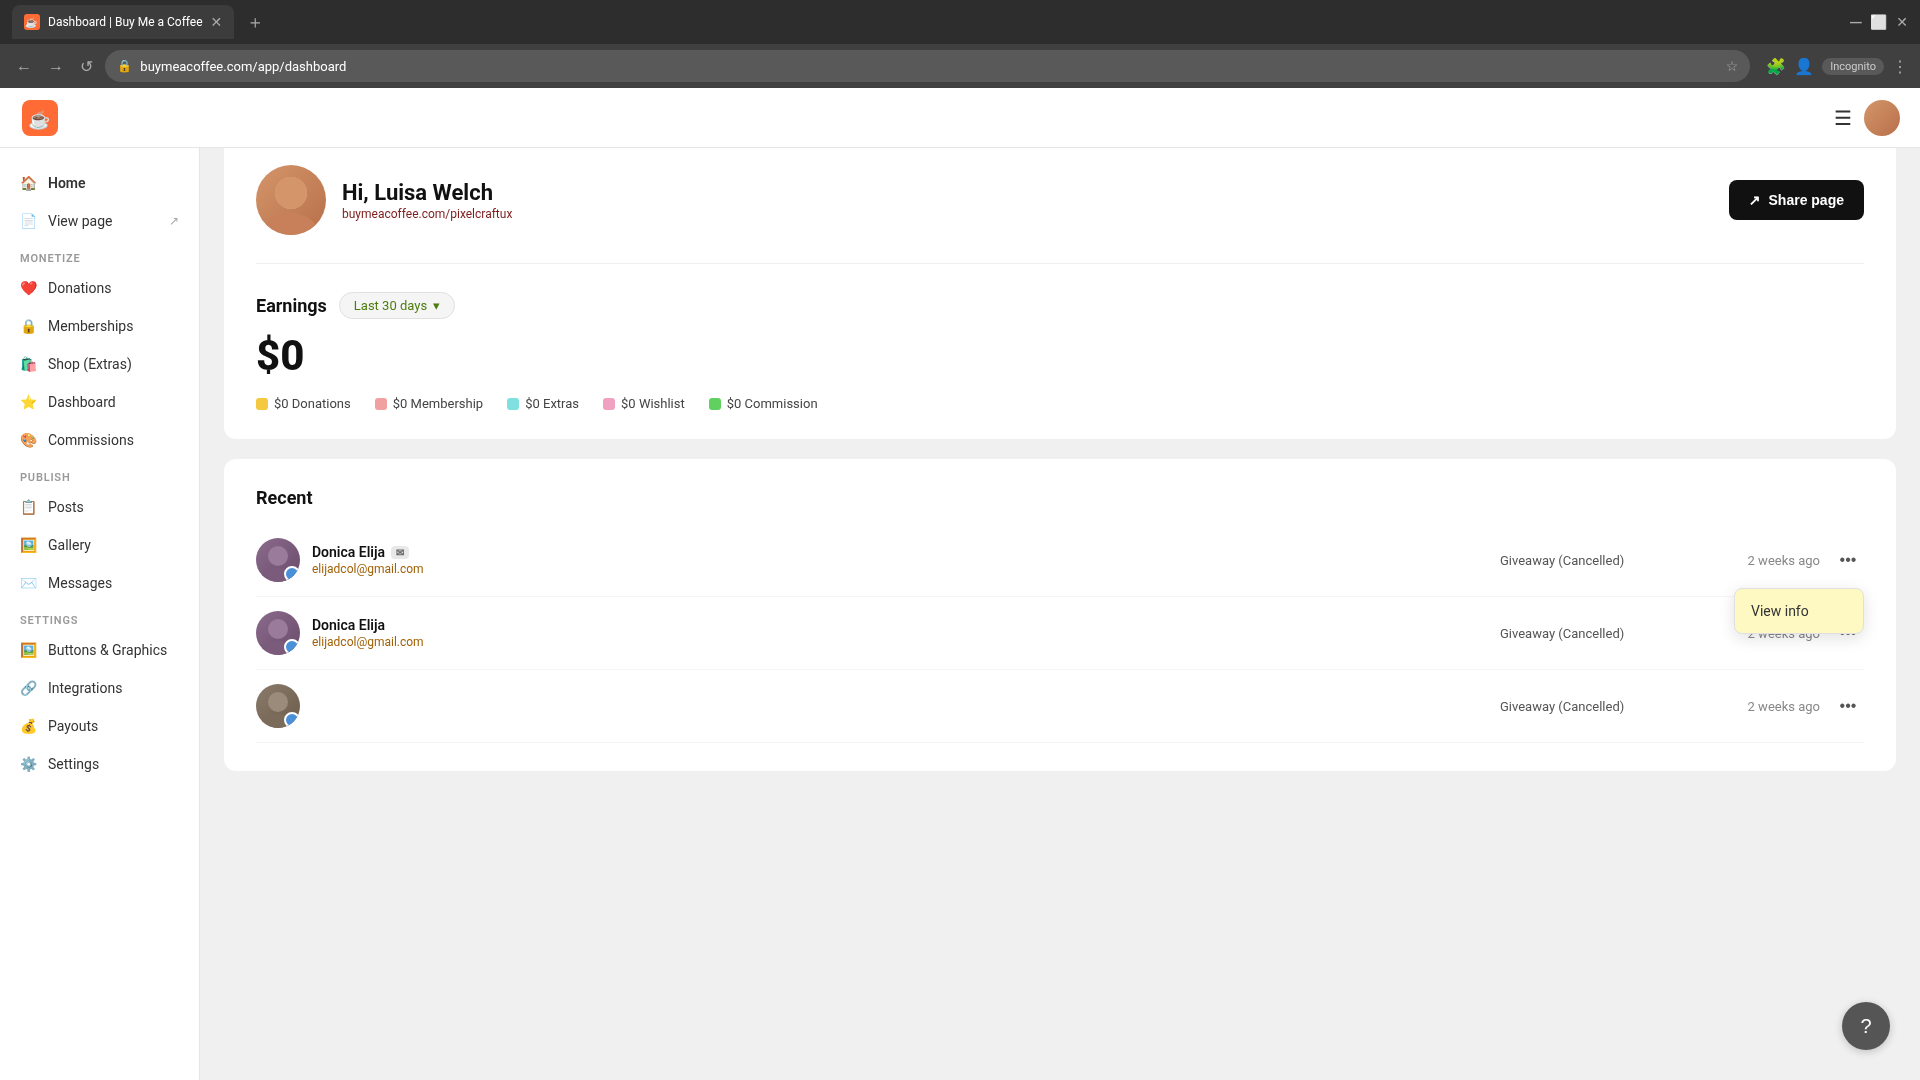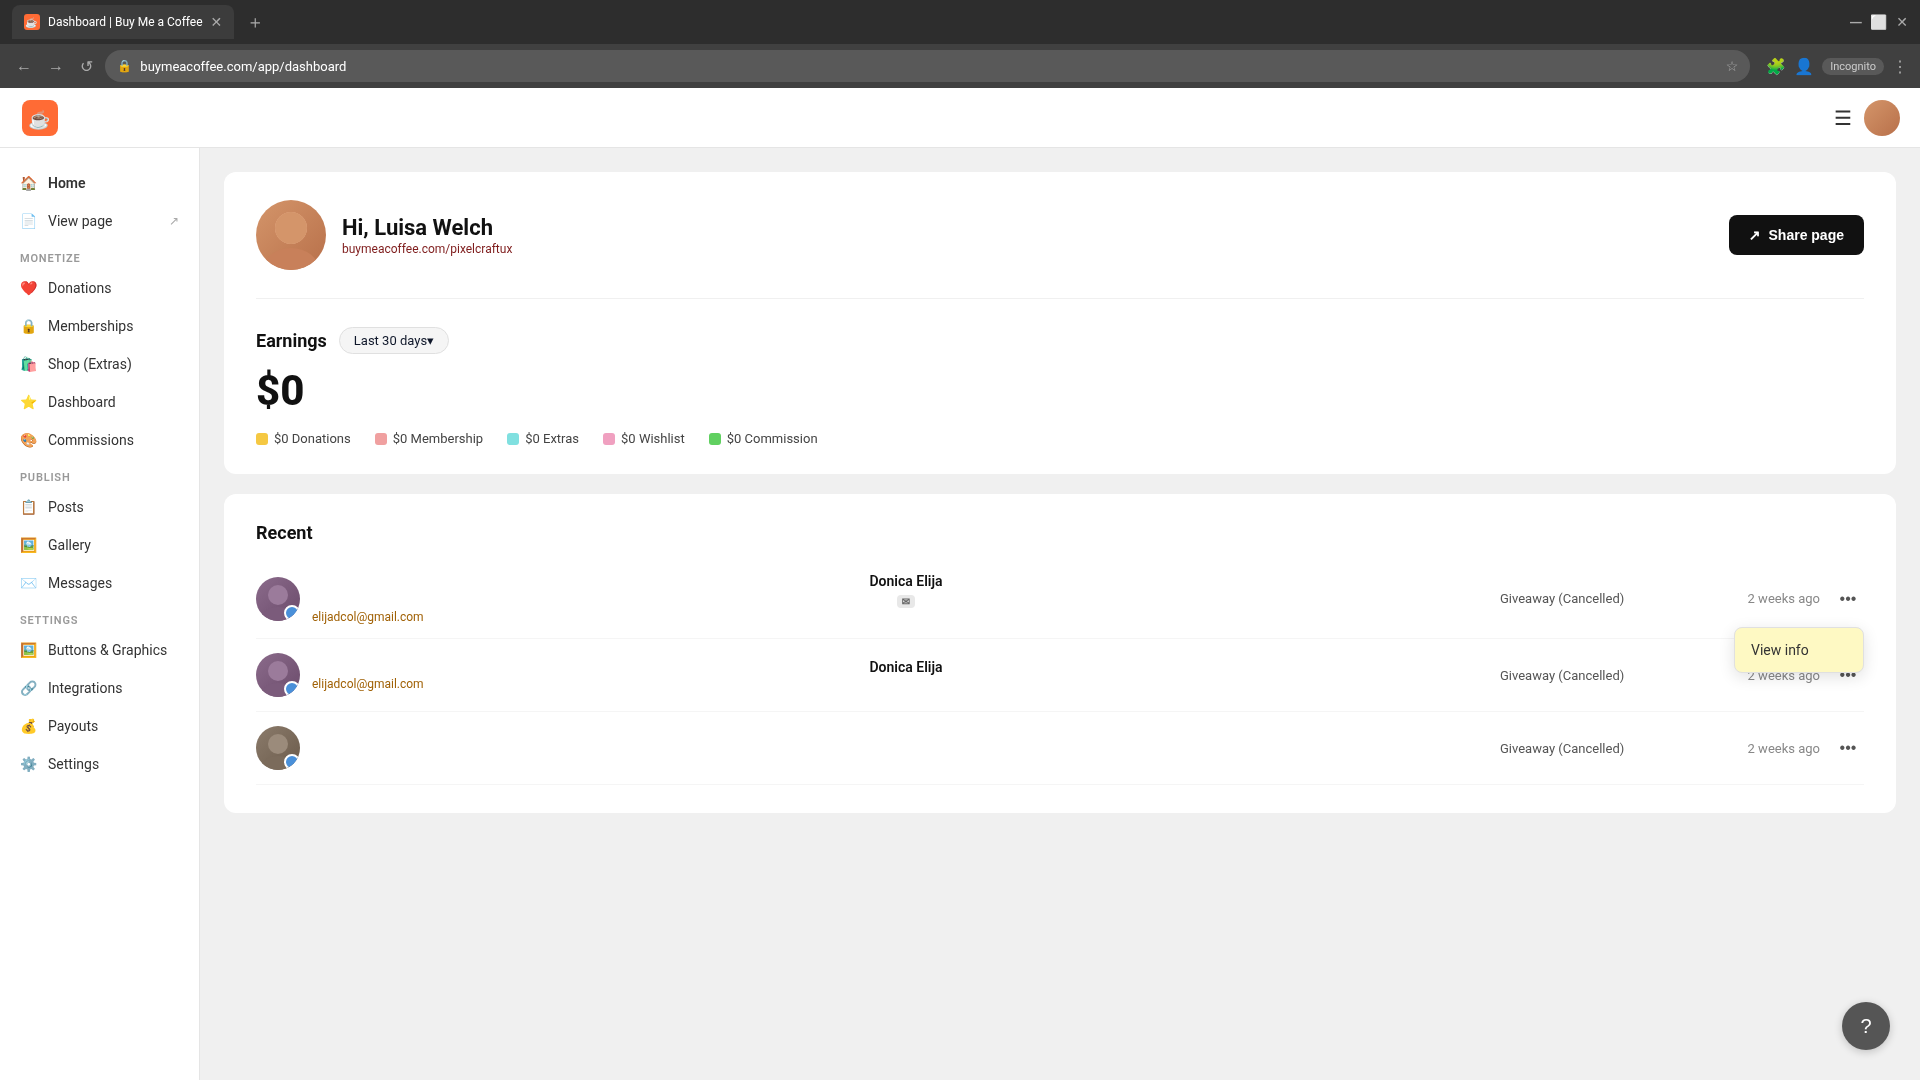--- a/index.html
+++ b/index.html
@@ -36,49 +36,49 @@
 
     
     .sidebar { width: 200px; background: #fff; border-right: 1px solid #e5e5e5; display: flex; flex-direction: column; overflow-y: auto; padding: 16px 0; margin-top: 60px; flex-shrink: 0; }
     .sidebar-item { display: flex; align-items: center; gap: 10px; padding: 10px 20px; cursor: pointer; color: #333; font-size: 14px; text-decoration: none; position: relative; }
     .sidebar-item.active { font-weight: 600; }
     .sidebar-item-icon { width: 18px; height: 18px; display: flex; align-items: center; justify-content: center; color: #555; flex-shrink: 0; }
     .sidebar-item-external { margin-left: auto; color: #aaa; font-size: 12px; }
     .sidebar-section-label { font-size: 11px; font-weight: 600; color: #999; text-transform: uppercase; padding: 12px 20px 4px; letter-spacing: 0.8px; }
 
     
-    .main-content { flex: 1; overflow-y: auto; padding: 24px; margin-top: 60px; }
+    .main-content { flex: 1; overflow-y: auto; padding: 24px; margin-top: 25px; }
 
     
     .dashboard-card { background: #fff; border-radius: 12px; padding: 28px 32px; margin-bottom: 20px; }
 
     
     .profile-section { display: flex; align-items: center; justify-content: space-between; margin-bottom: 28px; padding-bottom: 28px; border-bottom: 1px solid #f0f0f0; }
     .profile-left { display: flex; align-items: center; gap: 16px; }
     .profile-avatar { width: 70px; height: 70px; border-radius: 50%; background: #c8a080; overflow: hidden; display: flex; align-items: center; justify-content: center; }
     .profile-greeting { font-size: 22px; font-weight: 700; color: #111; }
     .profile-url { font-size: 12px; color: #7f1d1d; margin-top: 2px; }
     .share-page-btn { background: #111; color: #fff; border: none; border-radius: 8px; padding: 12px 20px; font-size: 14px; font-weight: 600; cursor: pointer; display: flex; align-items: center; gap: 8px; }
 
     
     .earnings-header { display: flex; align-items: center; gap: 12px; margin-bottom: 12px; }
     .earnings-title { font-size: 18px; font-weight: 700; color: #111; }
-    .earnings-period-selector { background: #f5f5f5; border: 1px solid #e0e0e0; border-radius: 20px; padding: 5px 14px; font-size: 13px; color: #0f172a; cursor: pointer; display: flex; align-items: center; }
+    .earnings-period-selector { background: #f5f5f5; border: 1px solid #e0e0e0; border-radius: 20px; padding: 5px 14px; font-size: 13px; color: #4d7c0f; cursor: pointer; display: flex; align-items: center; gap: 6px; }
     .earnings-amount { font-size: 42px; font-weight: 800; color: #111; margin-bottom: 16px; }
     .earnings-breakdown { display: flex; gap: 24px; flex-wrap: wrap; }
     .earnings-item { display: flex; align-items: center; gap: 6px; font-size: 13px; color: #444; }
     .earnings-dot { width: 12px; height: 12px; border-radius: 3px; flex-shrink: 0; }
 
     
     .recent-title { font-size: 18px; font-weight: 700; color: #111; margin-bottom: 16px; }
     .recent-row { display: flex; align-items: center; padding: 14px 0; border-bottom: 1px solid #f5f5f5; position: relative; }
     .recent-avatar { width: 44px; height: 44px; border-radius: 50%; background: #c8a080; overflow: hidden; flex-shrink: 0; position: relative; }
     .recent-avatar-badge { position: absolute; bottom: 0; right: 0; width: 16px; height: 16px; border-radius: 50%; background: #4a90d9; border: 2px solid #fff; display: flex; align-items: center; justify-content: center; }
     .recent-info { flex: 1; margin-left: 12px; }
-    .recent-name { font-size: 14px; font-weight: 600; color: #111; display: flex; align-items: center; gap: 6px; flex-direction: column; }
+    .recent-name { font-size: 14px; font-weight: 600; color: #111; display: flex; align-items: center; gap: 6px; }
     .recent-email { font-size: 12px; color: #a16207; margin-top: 2px; }
     .recent-type { font-size: 13px; color: #555; margin-left: auto; min-width: 200px; }
     .recent-time { font-size: 13px; color: #888; min-width: 120px; text-align: right; }
     .recent-menu-btn { width: 32px; height: 32px; border-radius: 50%; border: none; background: none; cursor: pointer; display: flex; align-items: center; justify-content: center; font-size: 16px; color: #555; margin-left: 12px; }
     .email-badge { background: #e8e8e8; border-radius: 4px; padding: 1px 5px; font-size: 10px; color: #666; }
 
     
     .context-menu { position: absolute; right: 0; top: 44px; background: #fef9c3; border: 1px solid #e0e0e0; border-radius: 8px; box-shadow: 0 4px 16px rgba(0,0,0,0.12); padding: 4px 0; z-index: 200; min-width: 130px; }
     .context-menu-item { padding: 10px 16px; font-size: 14px; color: #333; cursor: pointer; }
 

